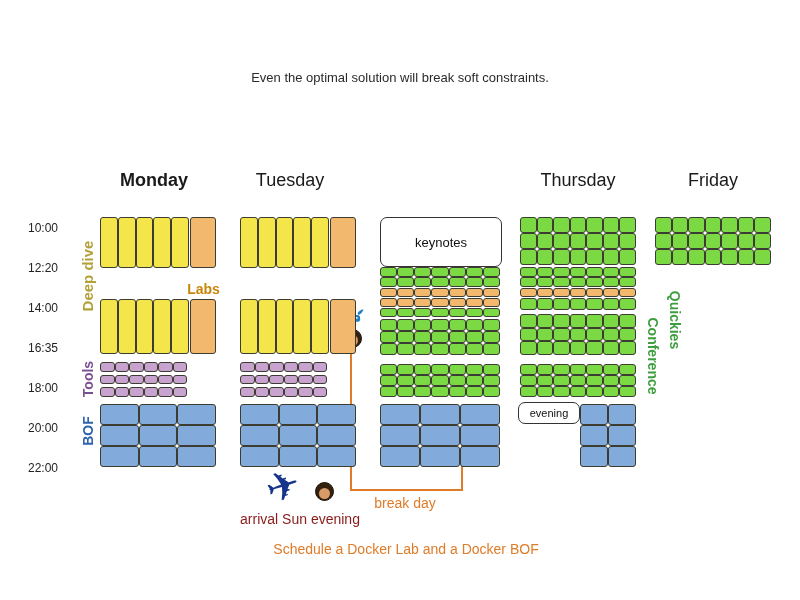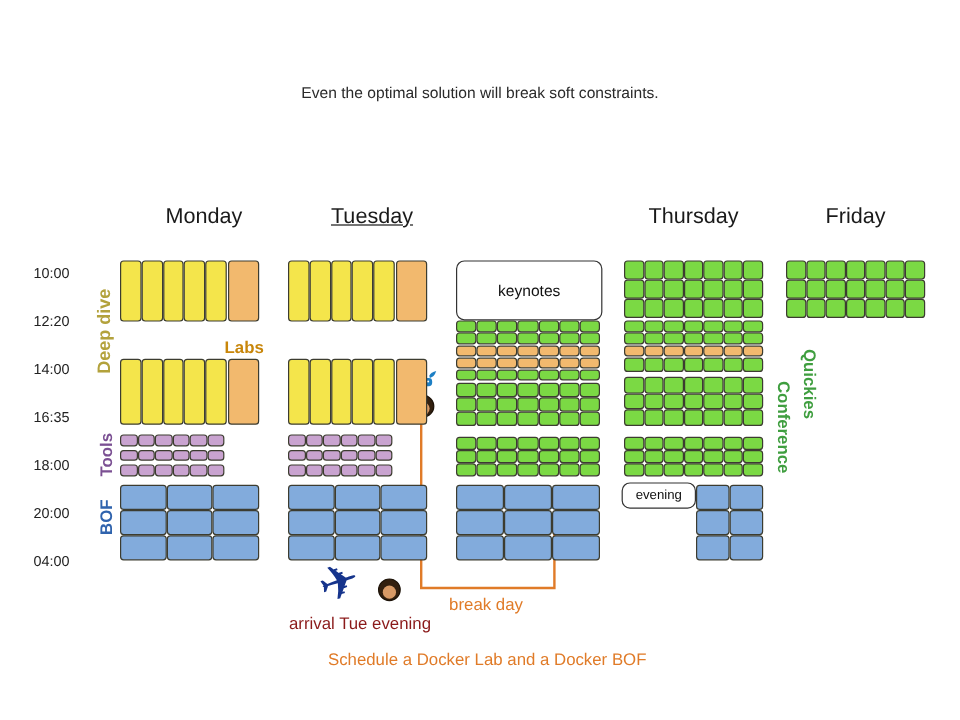--- a/index.html
+++ b/index.html
@@ -95,35 +95,35 @@
     </span>
   <span class="avatar avatar-wed">
       <i></i>
     </span>
   <span class="avatar avatar-plane">
       <i></i>
     </span>
 
   <span class="plane">✈</span>
 
-  <div class="ann ann-arrival" style="color: rgb(139, 26, 26);">arrival Tue evening</div>
+  <div class="ann ann-arrival" style="color: rgb(139, 26, 26);">arrival Sun evening</div>
   <div class="ann ann-sameday" style="color: rgb(224, 123, 40);">break day</div>
   <div class="ann ann-caption" style="color: rgb(224, 123, 40);">Schedule a Docker Lab and a Docker BOF</div>
 
-<div class="day-header" style="left: 170px;">Monday</div>
-    <div class="day-header" style="left: 310px; text-decoration: underline;">Tuesday</div>
+<div class="day-header" style="left: 154px; font-weight: bold;">Monday</div>
+    <div class="day-header" style="left: 290px;">Tuesday</div>
     <div class="day-header" style="left: 578px;">Thursday</div>
     <div class="day-header" style="left: 713px;">Friday</div>
     <div class="time-label" style="top: 221px;">10:00</div>
     <div class="time-label" style="top: 261px;">12:20</div>
     <div class="time-label" style="top: 301px;">14:00</div>
     <div class="time-label" style="top: 341px;">16:35</div>
     <div class="time-label" style="top: 381px;">18:00</div>
     <div class="time-label" style="top: 421px;">20:00</div>
-    <div class="time-label" style="top: 461px;">04:00</div>
+    <div class="time-label" style="top: 461px;">22:00</div>
     <div class="block" style="grid-template-columns: repeat(5, 1fr); grid-template-rows: repeat(1, 1fr); left: 100px; top: 217px; width: 89px; height: 51px;">
       <div class="cell" style="background: rgb(244, 229, 75); border-color: rgb(60, 60, 48);"></div>
       <div class="cell" style="background: rgb(244, 229, 75); border-color: rgb(60, 60, 48);"></div>
       <div class="cell" style="background: rgb(244, 229, 75); border-color: rgb(60, 60, 48);"></div>
       <div class="cell" style="background: rgb(244, 229, 75); border-color: rgb(60, 60, 48);"></div>
       <div class="cell" style="background: rgb(244, 229, 75); border-color: rgb(60, 60, 48);"></div>
     </div>
     <div class="block" style="grid-template-columns: repeat(1, 1fr); grid-template-rows: repeat(1, 1fr); left: 190px; top: 217px; width: 26px; height: 51px;">
       <div class="cell" style="background: rgb(242, 185, 110); border-color: rgb(60, 60, 48);"></div>
     </div>

